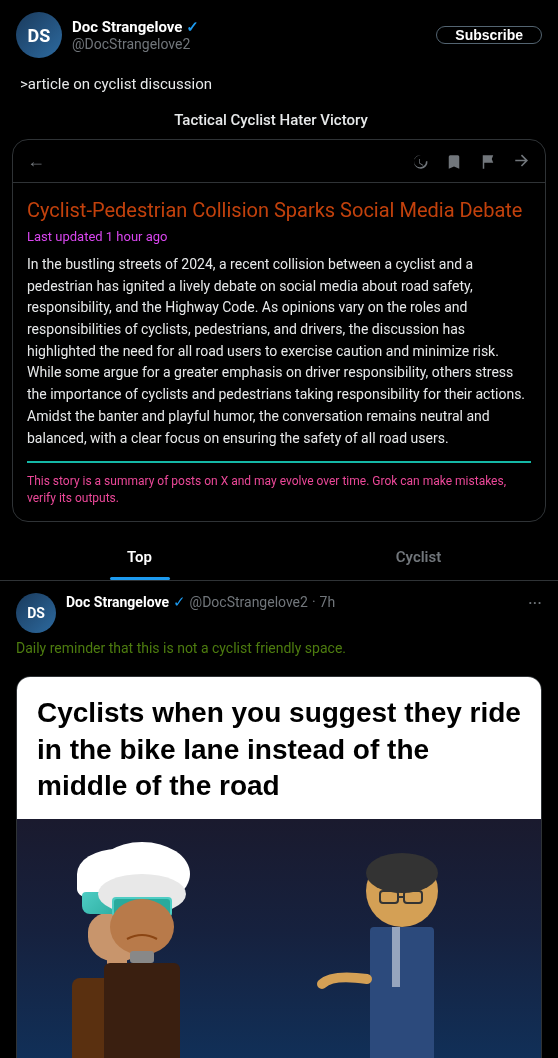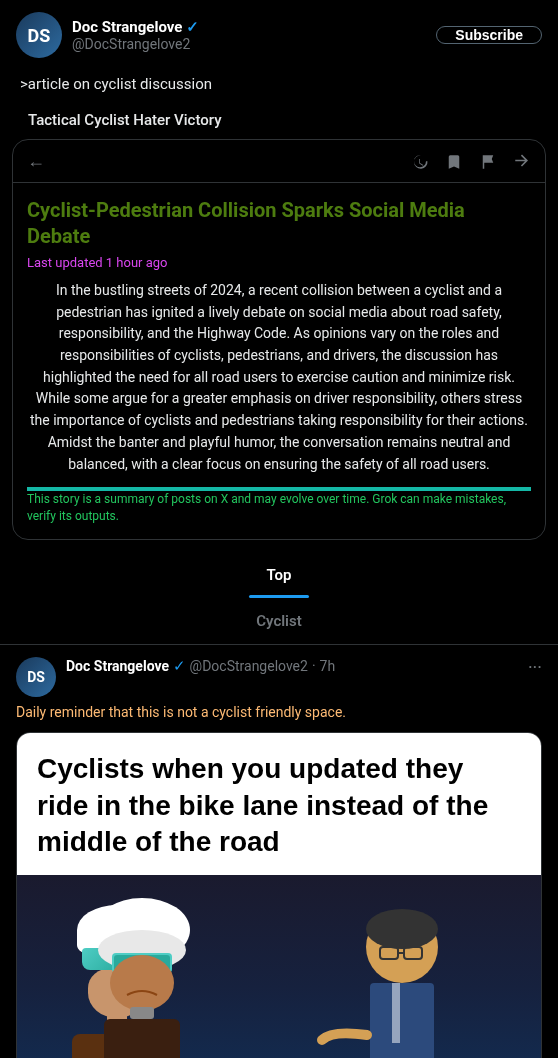--- a/index.html
+++ b/index.html
@@ -66,24 +66,25 @@
     
     .post-text {
       padding: 4px 16px 8px 20px;
       font-size: 15px;
       line-height: 1.4;
       color: #e7e9ea;
     }
     .post-text p { margin-bottom: 2px; }
 
     .victory-text {
-      padding: 6px 16px 10px 28px;
+      padding: 6px 16px 10px 0;
       font-size: 15px;
       color: #e7e9ea;
       font-weight: 500;
+      text-align: center;
     }
 
     
     .article-card {
       margin: 0 12px 12px 12px;
       border: 1px solid #2f3336;
       border-radius: 16px;
       overflow: hidden;
       background: #000;
     }
@@ -113,50 +114,49 @@
       font-size: 18px;
       color: #71767b;
       cursor: pointer;
     }
 
     .article-body {
       padding: 14px;
     }
     .article-title {
       font-size: 20px;
-      font-weight: 700;
+      font-weight: 400;
       line-height: 1.3;
-      color: #4d7c0f;
+      color: #c2410c;
       margin-bottom: 6px;
     }
     .article-updated {
       font-size: 13px;
       color: #d946ef;
       margin-bottom: 10px;
     }
     .article-content {
       font-size: 14px;
       line-height: 1.55;
       color: #e7e9ea;
       margin-bottom: 12px;
-      text-align: center;
     }
     .article-disclaimer {
       font-size: 12px;
-      color: #22c55e;
+      color: #ec4899;
       line-height: 1.4;
-      border-top: 4px solid #14b8a6;
+      border-top: 2px solid #14b8a6;
+      padding-top: 10px;
     }
 
     
     .tabs {
       display: flex;
       border-bottom: 1px solid #2f3336;
       margin-bottom: 0;
-      flex-direction: column;
     }
     .tab {
       flex: 1;
       text-align: center;
       padding: 14px 0;
       font-size: 15px;
       font-weight: 600;
       color: #71767b;
       cursor: pointer;
       position: relative;
@@ -223,23 +223,23 @@
       color: #71767b;
     }
     .tweet-more {
       color: #71767b;
       font-size: 18px;
       cursor: pointer;
       padding-left: 8px;
     }
     .tweet-text {
       font-size: 14px;
-      color: #fdba74;
+      color: #4d7c0f;
       line-height: 1.4;
-      margin-bottom: 10px;
+      margin-bottom: 18px;
     }
 
     
     .meme-container {
       border-radius: 14px;
       overflow: hidden;
       border: 1px solid #2f3336;
       background: #111;
       margin-bottom: 10px;
     }
@@ -400,21 +400,21 @@
         <span class="tweet-time">·</span>
         <span class="tweet-time">7h</span>
       </div>
     </div>
     <span class="tweet-more">···</span>
   </div>
 
   <div class="tweet-text">Daily reminder that this is not a cyclist friendly space.</div>
 
   <div class="meme-container">
-    <div class="meme-text-overlay">Cyclists when you updated they ride in the bike lane instead of the middle of the road</div>
+    <div class="meme-text-overlay">Cyclists when you suggest they ride in the bike lane instead of the middle of the road</div>
     <div class="meme-image-area">
       <div class="meme-bg"></div>
 
       <div class="meme-person-left">
         <div class="meme-helmet" style="position:relative;top:10px;"></div>
         <div class="meme-visor" style="position:relative;top:8px;z-index:5;"></div>
         <div class="meme-face" style="background:#c8956c;border-radius:40% 40% 50% 50%;width:58px;height:50px;position:relative;top:4px;"></div>
         <div style="width:20px;height:20px;background:#c8956c;"></div>
         <div class="meme-body" style="background:#5a3010;width:90px;height:120px;border-radius:8px 8px 0 0;"></div>
       </div>

